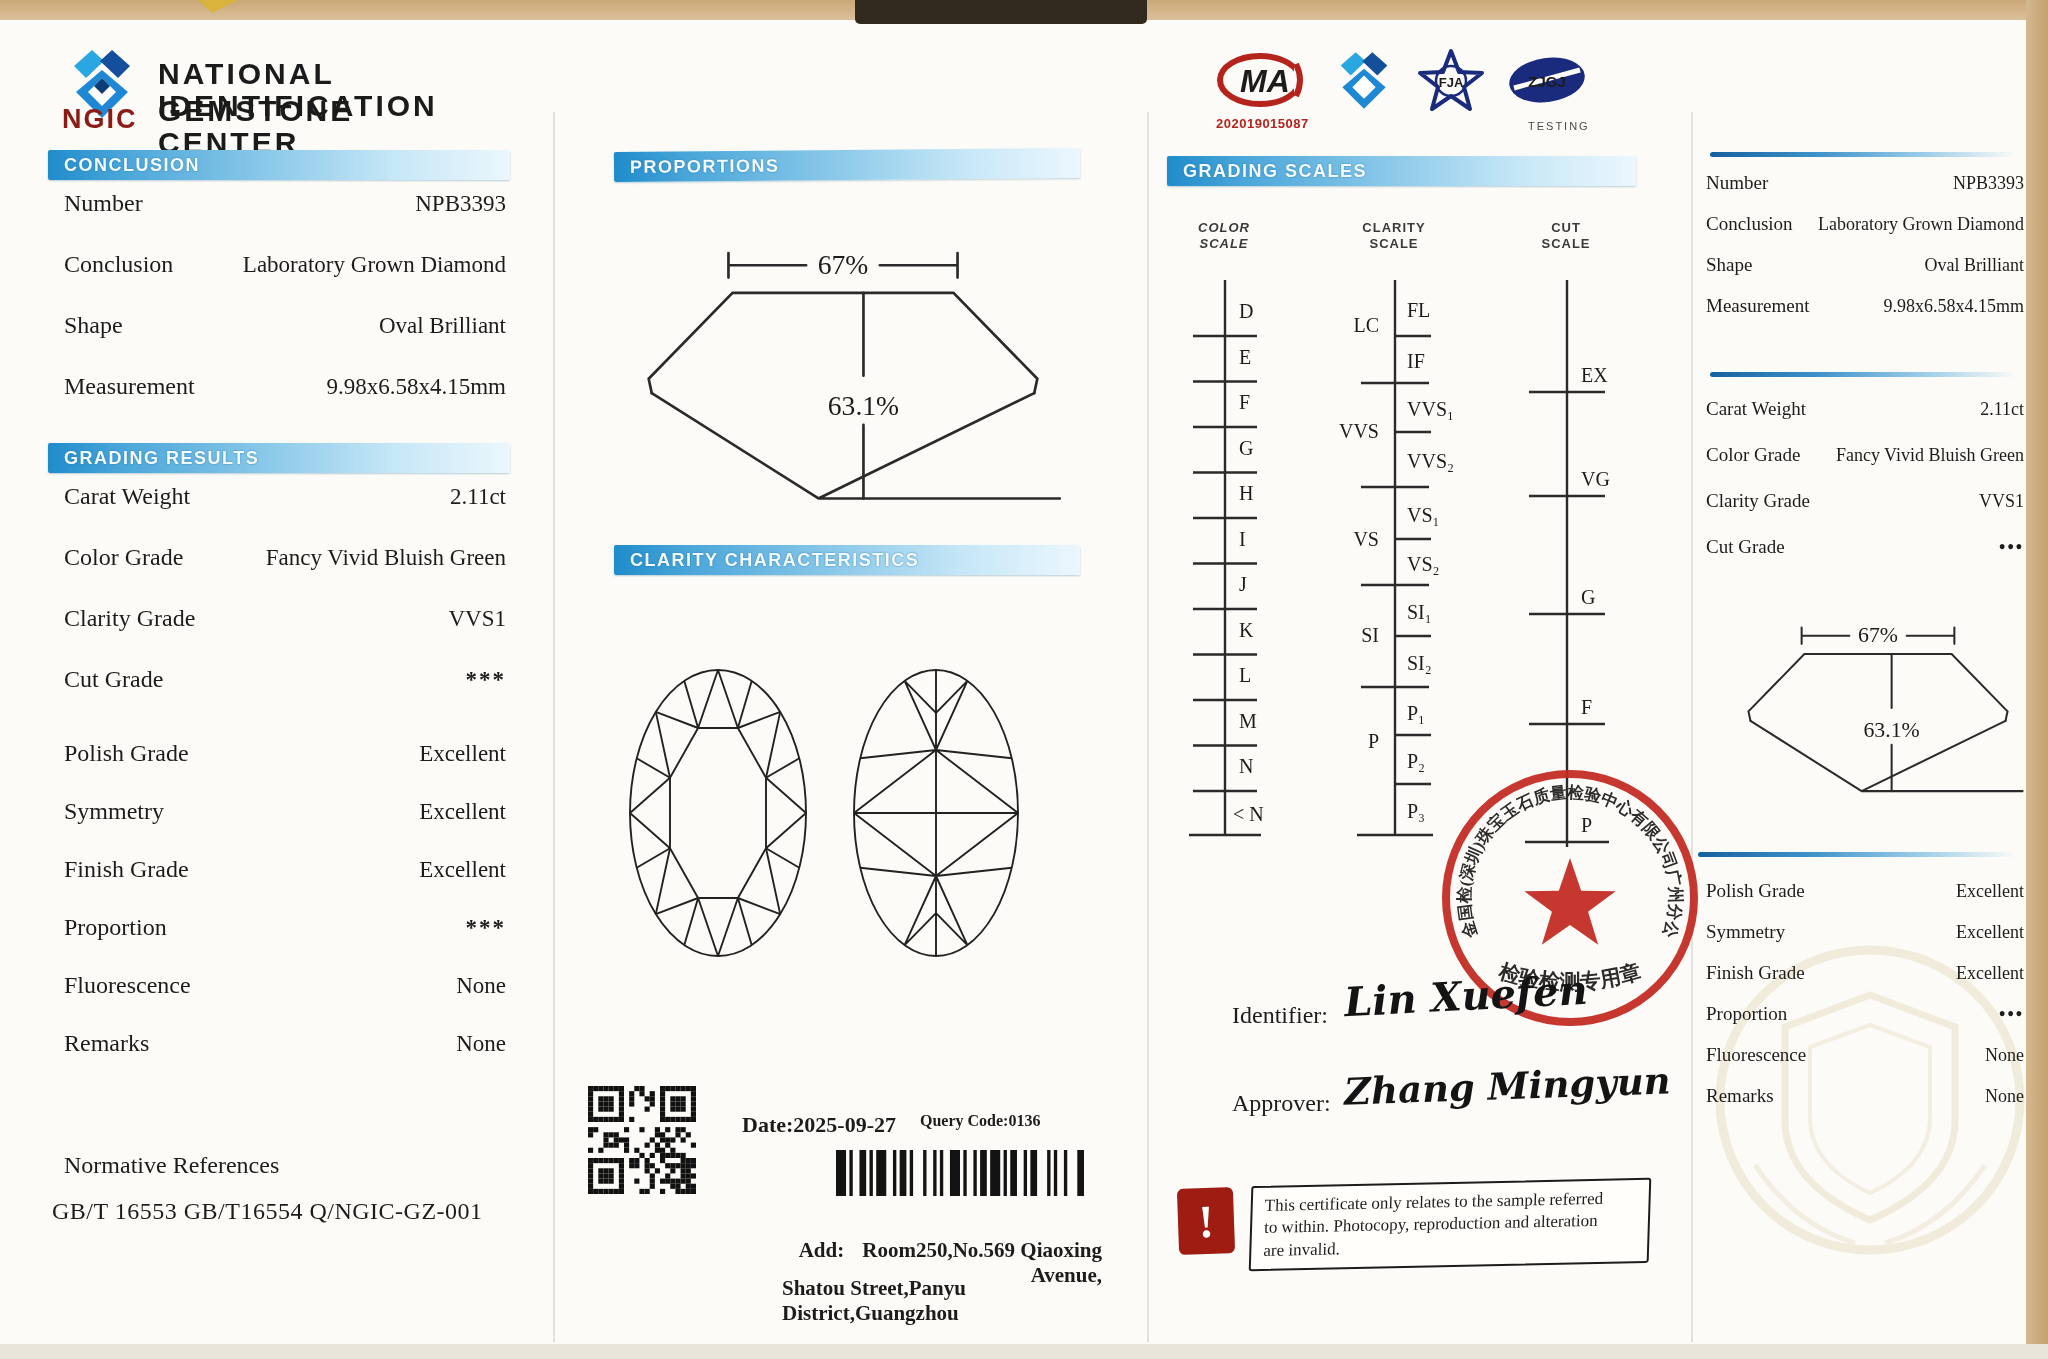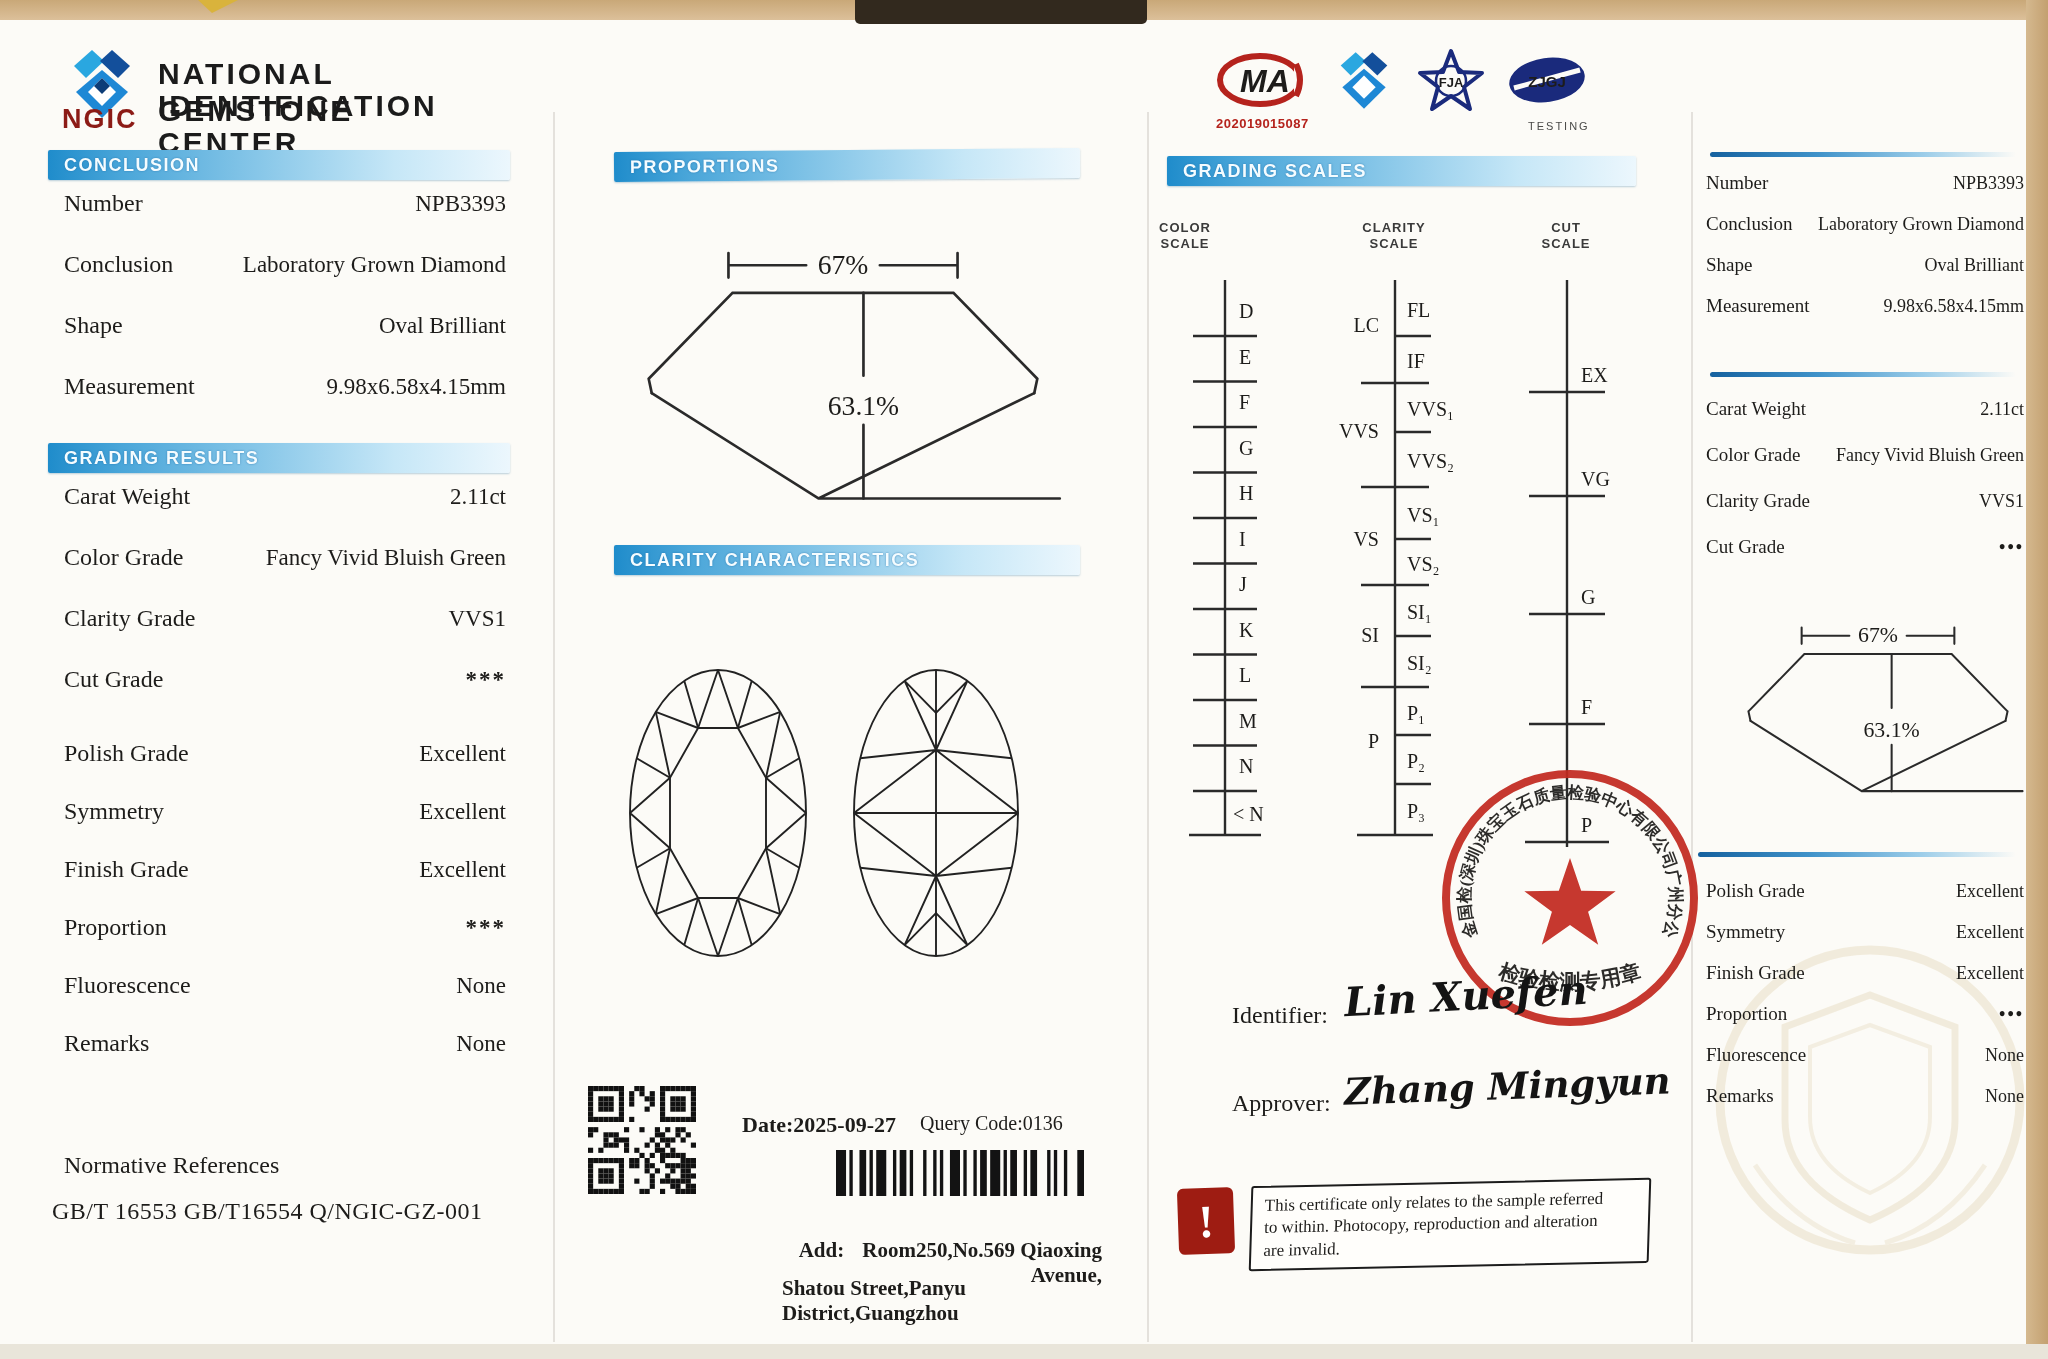--- a/index.html
+++ b/index.html
@@ -424,21 +424,21 @@
     <rect x="10" y="20" width="1" height="1" fill="#111"></rect>
     <rect x="11" y="20" width="1" height="1" fill="#111"></rect>
     <rect x="14" y="20" width="1" height="1" fill="#111"></rect>
     <rect x="17" y="20" width="1" height="1" fill="#111"></rect>
     <rect x="18" y="20" width="1" height="1" fill="#111"></rect>
     <rect x="19" y="20" width="1" height="1" fill="#111"></rect>
     <rect x="20" y="20" width="1" height="1" fill="#111"></rect>
   </svg>
 
 <div class="abs" style="left:742px;top:1112px;font-size:22px;font-weight:700;">Date:2025-09-27</div>
-<div class="abs" style="left:920px;top:1112px;font-size:20px;font-weight:400;">Query Code:0136</div>
+<div class="abs" style="left:920px;top:1112px;font-size:16px;font-weight:700;">Query Code:0136</div>
 <svg id="barcode" class="abs" style="left:836px;top:1150px" width="248" height="46">
     <rect x="0" y="0" width="10.054054054054054" height="46" fill="#131313"></rect>
     <rect x="13.405405405405405" y="0" width="3.3513513513513513" height="46" fill="#131313"></rect>
     <rect x="23.45945945945946" y="0" width="6.702702702702703" height="46" fill="#131313"></rect>
     <rect x="33.513513513513516" y="0" width="3.3513513513513513" height="46" fill="#131313"></rect>
     <rect x="40.216216216216225" y="0" width="10.054054054054054" height="46" fill="#131313"></rect>
     <rect x="56.97297297297298" y="0" width="3.3513513513513513" height="46" fill="#131313"></rect>
     <rect x="63.67567567567569" y="0" width="6.702702702702703" height="46" fill="#131313"></rect>
     <rect x="73.72972972972975" y="0" width="3.3513513513513513" height="46" fill="#131313"></rect>
     <rect x="87.13513513513516" y="0" width="3.3513513513513513" height="46" fill="#131313"></rect>
@@ -460,21 +460,21 @@
   </svg>
 
 <div class="abs" style="left:742px;top:1238px;width:360px;font-size:21px;font-weight:600;text-align:right;">
   <span style="margin-right:18px;">Add:</span><span>Room250,No.569 Qiaoxing Avenue,</span>
 </div>
 <div class="abs" style="left:782px;top:1276px;width:360px;font-size:21px;font-weight:600;">Shatou Street,Panyu District,Guangzhou</div>
 
 <div class="abs bar" style="left:1167px;top:156px;width:453px;">
   <span>GRADING SCALES</span>
 </div>
-<div class="abs scalehead" style="left:1125px;top:220px;width:120px;">
+<div class="abs scalehead" style="left:1164px;top:220px;width:120px;font-style:italic;">
   <div>COLOR</div>
   <div>SCALE</div>
 </div>
 <div class="abs scalehead" style="left:1334px;top:220px;width:120px;">
   <div>CLARITY</div>
   <div>SCALE</div>
 </div>
 <div class="abs scalehead" style="left:1506px;top:220px;width:120px;">
   <div>CUT</div>
   <div>SCALE</div>

